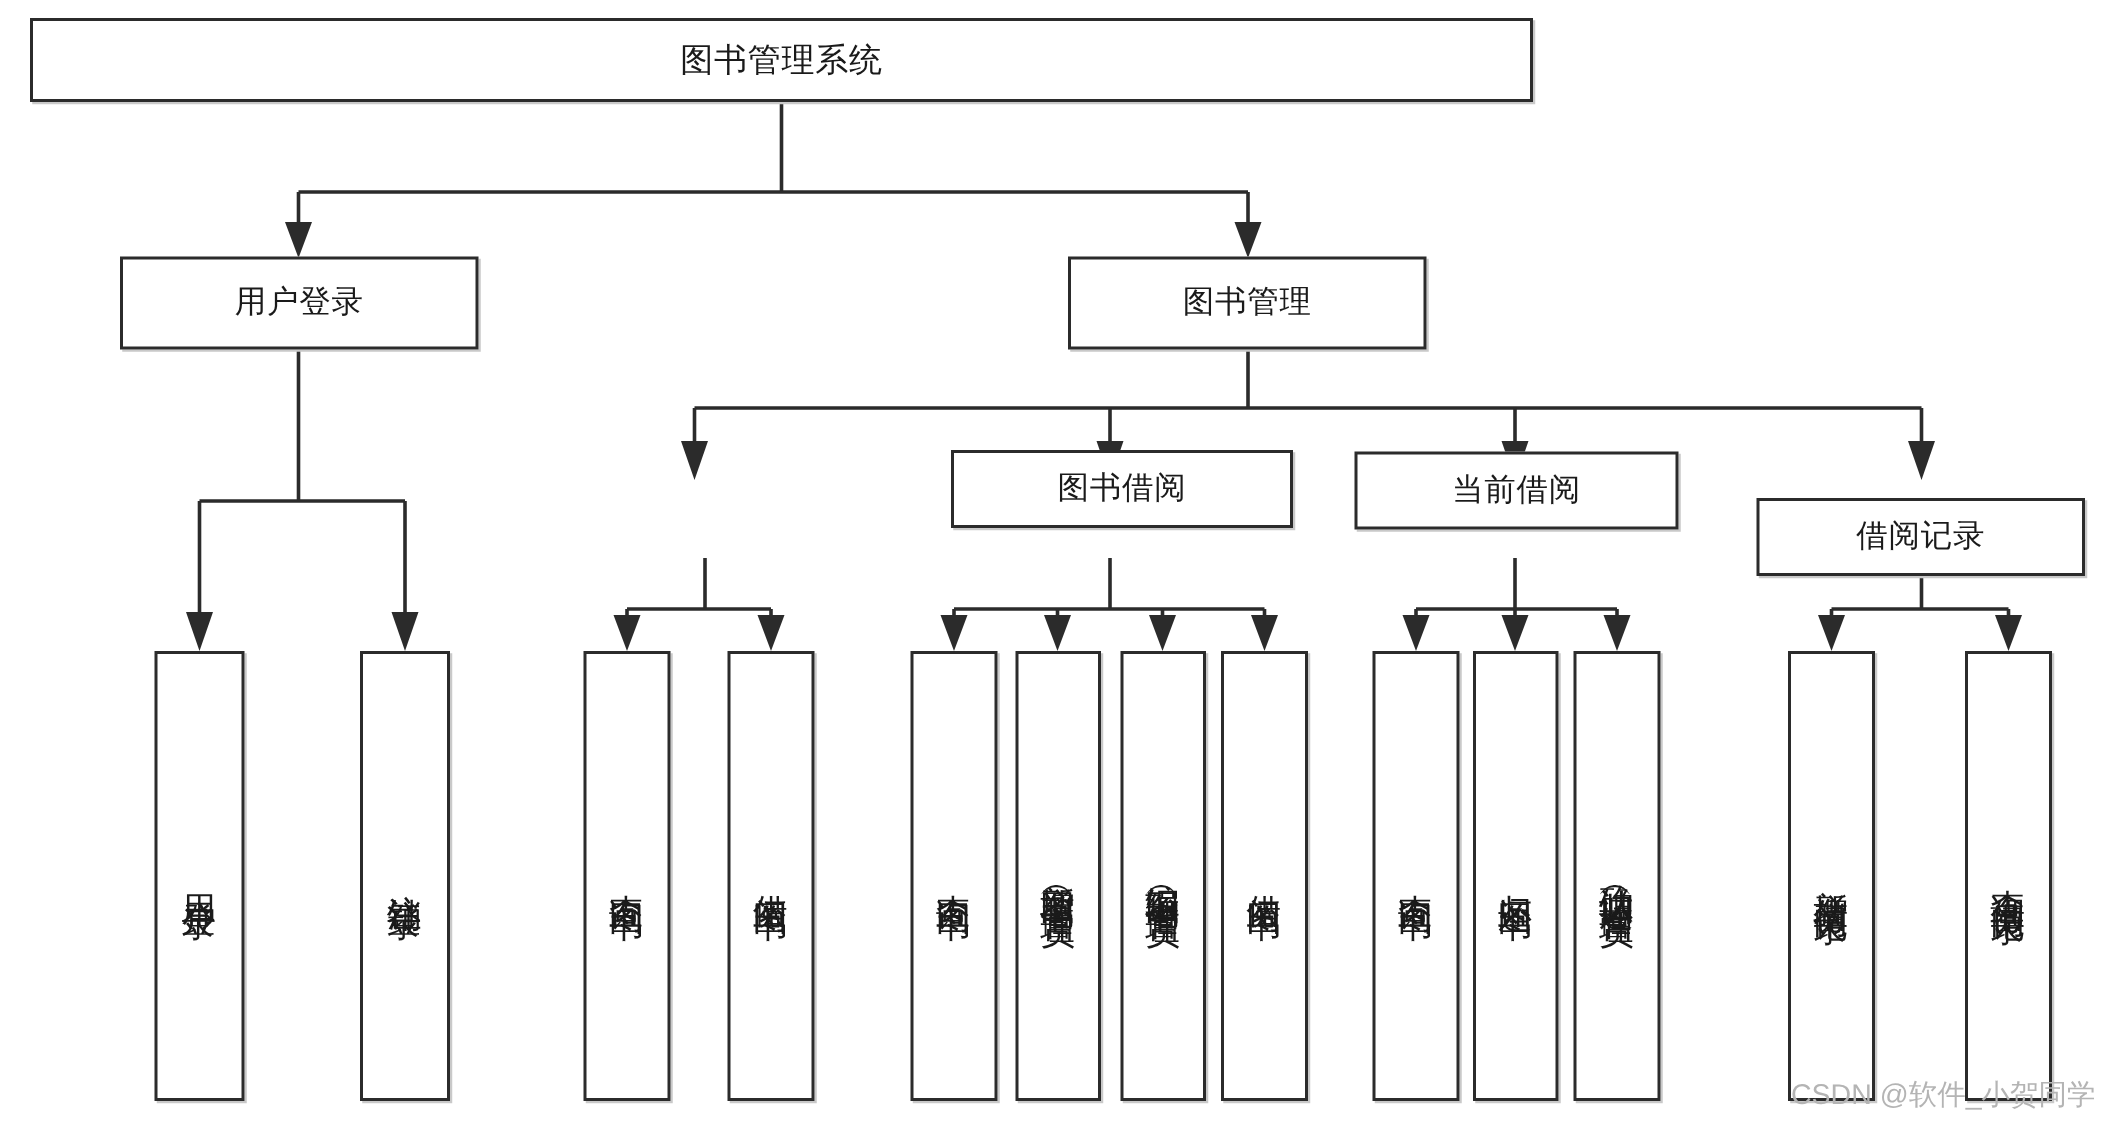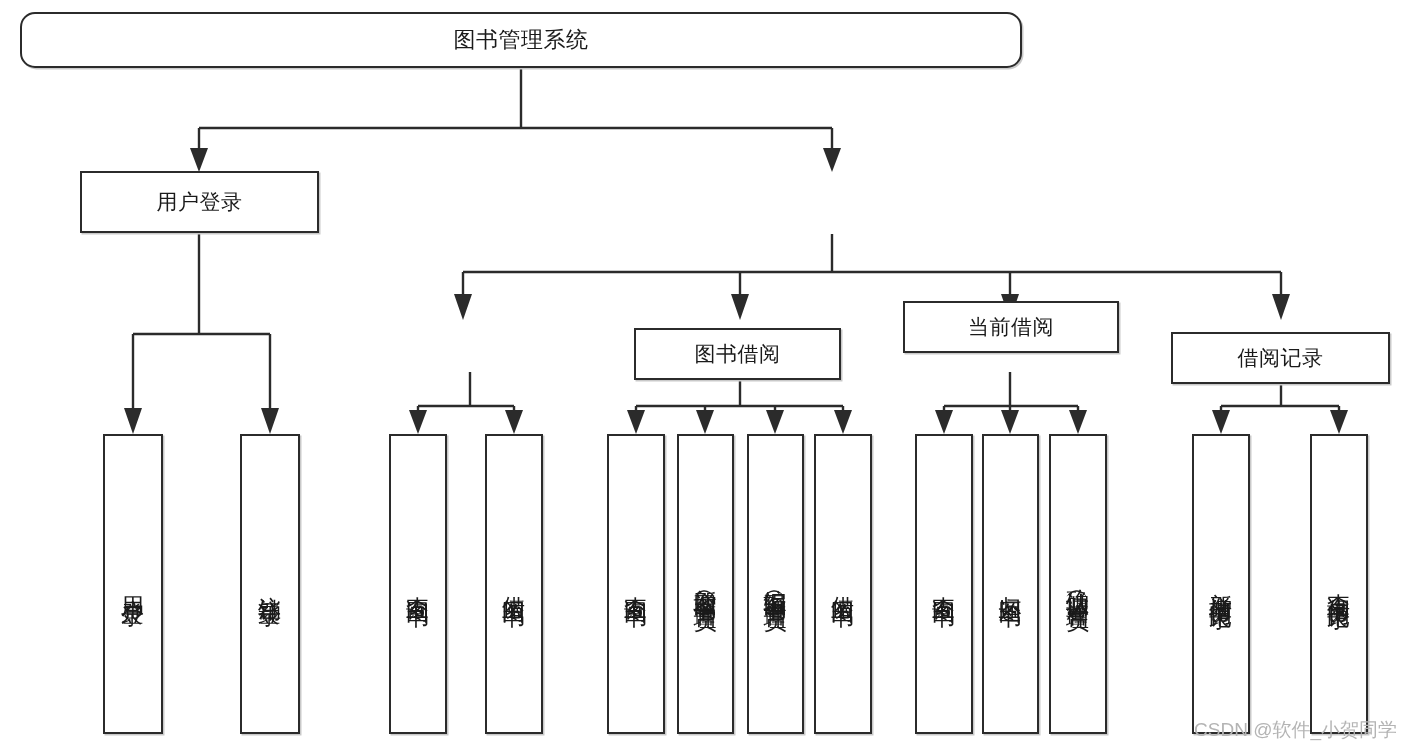--- a/index.html
+++ b/index.html
@@ -149,31 +149,34 @@
     <polygon points="1069,410 1087,410 1078,434"></polygon>
 
     <line x1="1281" y1="372" x2="1281" y2="406"></line>
     <line x1="1221" y1="406" x2="1339" y2="406"></line>
     <line x1="1221" y1="406" x2="1221" y2="414"></line>
     <polygon points="1212,410 1230,410 1221,434"></polygon>
     <line x1="1339" y1="406" x2="1339" y2="414"></line>
     <polygon points="1330,410 1348,410 1339,434"></polygon>
   </svg>
 
-  <div class="node h root" style="left:20px; top:12px; width:1002px; height:56px;border-radius:15px;">
+  <div class="node h root" style="left:20px; top:12px; width:1002px; height:56px;">
     <span class="label">图书管理系统</span>
   </div>
 
   <div class="node h" style="left:80px; top:171px; width:239px; height:62px;">
     <span class="label">用户登录</span>
   </div>
 
-
-
-  <div class="node h" style="left:634px; top:328px; width:207px; height:52px;">
+  <div class="node h" style="left:712px; top:171px; width:239px; height:62px;">
+    <span class="label">图书管理</span>
+  </div>
+
+
+  <div class="node h" style="left:634px; top:300px; width:228px; height:52px;">
     <span class="label">图书借阅</span>
   </div>
 
   <div class="node h" style="left:903px; top:301px; width:216px; height:52px;">
     <span class="label">当前借阅</span>
   </div>
 
   <div class="node h" style="left:1171px; top:320px; width:219px; height:52px;margin-top:12px;">
     <span class="label">借阅记录</span>
   </div>

